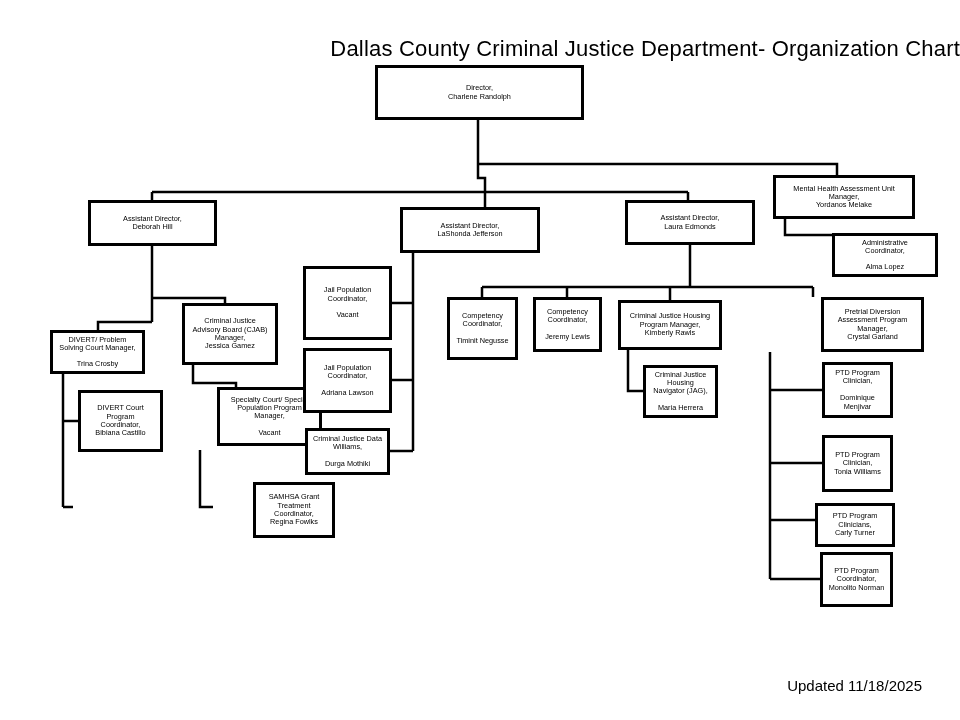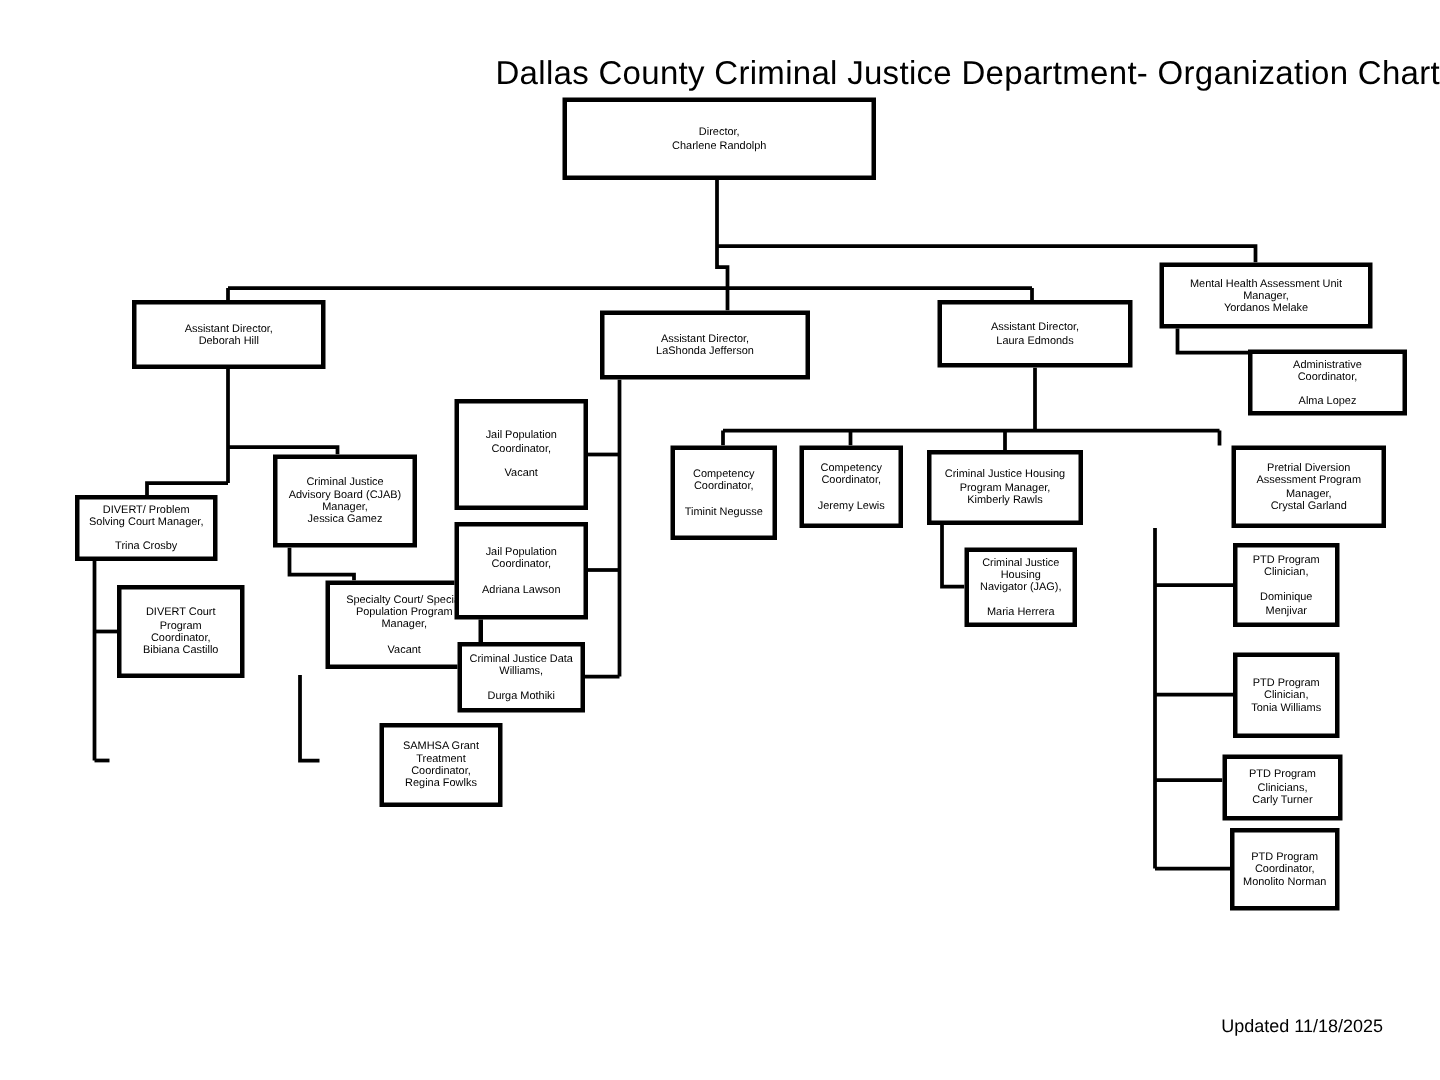--- a/index.html
+++ b/index.html
@@ -12,21 +12,21 @@
     font-size:22px;font-weight:400;letter-spacing:0.2px;
   }
   .connectors{position:absolute;top:0;left:0;}
   .connectors path{fill:none;stroke:#000000;stroke-width:2.5;}
   .box{
     position:absolute;box-sizing:border-box;border:3px solid #000000;background:#ffffff;
     display:flex;align-items:center;justify-content:center;text-align:center;
     font-size:7.3px;line-height:1.15;white-space:pre-line;padding:19px 2px;
   }
   .updated{
-    position:absolute;top:677px;right:38px;font-size:12px;
+    position:absolute;top:677px;right:38px;font-size:15px;
   }
   
   .n-director{left:375px;top:65px;width:209px;height:55px;}
   .n-deborah{left:88px;top:200px;width:129px;height:46px;}
   .n-lashonda{left:400px;top:207px;width:140px;height:46px;}
   .n-laura{left:625px;top:200px;width:130px;height:45px;}
   .n-mental{left:773px;top:175px;width:142px;height:33px;line-height:1.08;}
   .n-admin{left:832px;top:213px;width:106px;height:37px;line-height:1.08;margin-top:20px;}
   .n-trina{left:50px;top:330px;width:95px;height:40px;line-height:1.08;}
   .n-cjab{left:182px;top:303px;width:96px;height:62px;}

